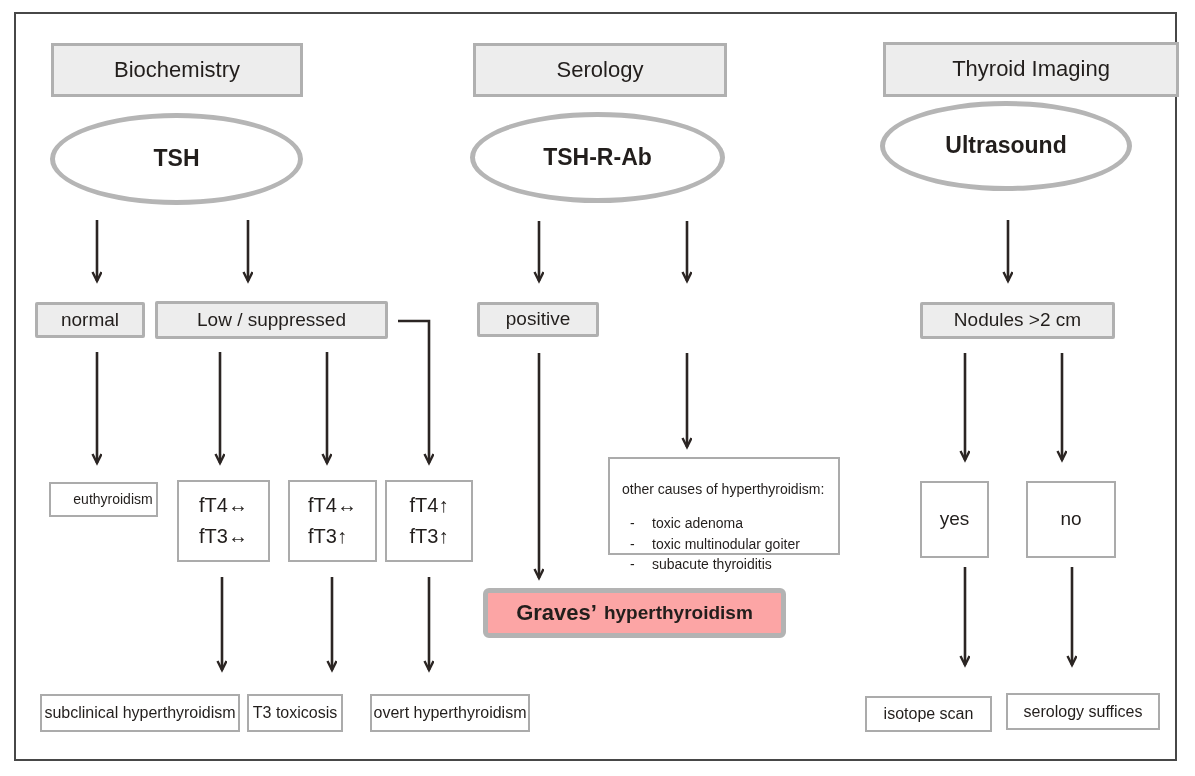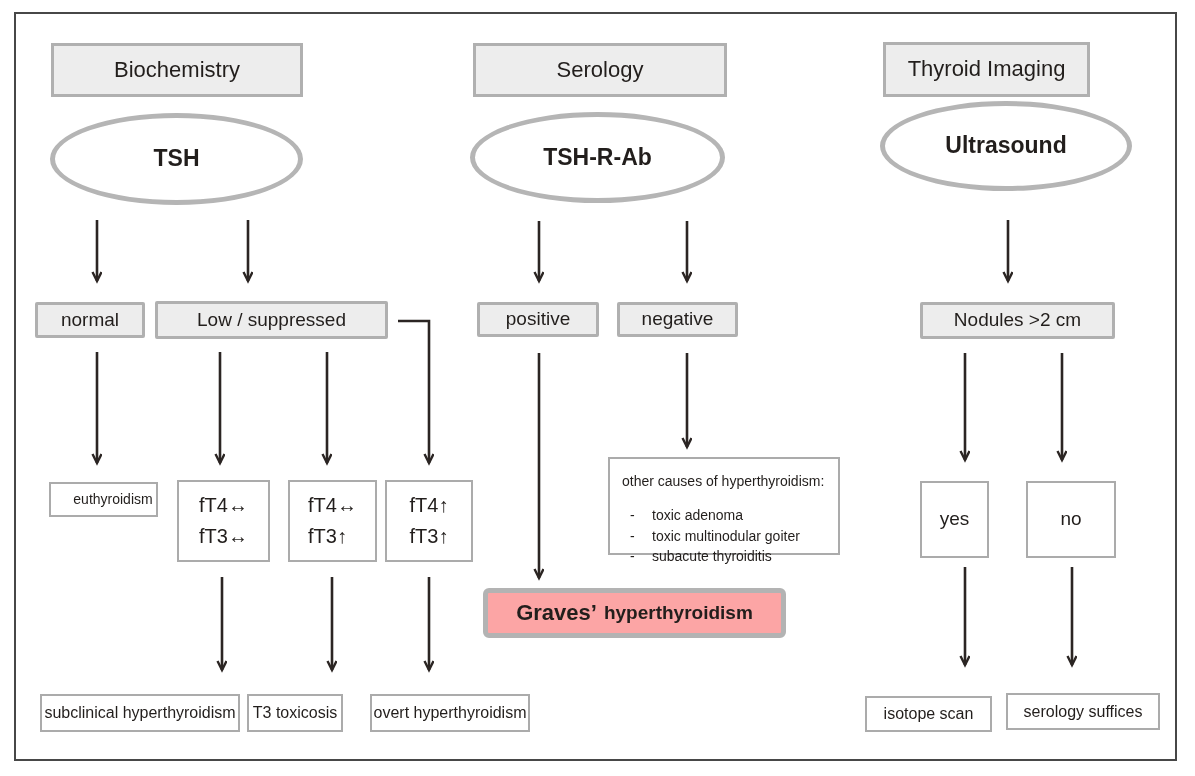--- a/index.html
+++ b/index.html
@@ -31,21 +31,21 @@
     background:#ffffff;border:5px solid #b5b5b5;border-radius:50%;
     font-size:23px;font-weight:bold;
   }
   .ftbox{
     background:#ffffff;border:2px solid #ababab;font-size:20px;
   }
   .ftbox .ftlines{text-align:left;line-height:1.55;}
   .smalltext{font-size:14px;}
   .causes{
     background:#ffffff;border:2px solid #ababab;align-items:flex-start;justify-content:flex-start;
-    font-size:14px;text-align:left;padding:12px 10px 10px 12px;line-height:1.45;
+    font-size:14px;text-align:left;padding:20px 10px 10px 12px;line-height:1.45;
   }
   .causes ul{list-style:none;margin:14px 0 0 0;padding:0 0 0 8px;}
   .causes li{display:flex;}
   .causes li .dash{width:22px;flex:0 0 22px;}
   .graves{
     background:#fca5a5;border:5px solid #b3b3b3;border-radius:6px;
     font-weight:bold;
   }
   .graves .g-main{font-size:22px;}
   .graves .g-rest{font-size:19px;margin-left:7px;}
@@ -143,23 +143,20 @@
   </div>
 
   <div class="node hdr" style="left:473px;top:43px;width:254px;height:54px;">
     <span>Serology</span>
   </div>
 
   <div class="node graybox" style="left:477px;top:302px;width:122px;height:35px;">
     <span>positive</span>
   </div>
 
-  <div class="node graybox" style="left:617px;top:302px;width:121px;height:35px;">
-    <span>negative</span>
-  </div>
 
   <div class="node causes" style="left:608px;top:457px;width:232px;height:98px;">
     <div>
       <div>other causes of hyperthyroidism:</div>
       <ul>
         <li>
           <span class="dash">-</span>
           <span>toxic adenoma</span>
         </li>
         <li>
@@ -172,21 +169,21 @@
         </li>
       </ul>
     </div>
   </div>
 
   <div class="node graves" style="left:483px;top:588px;width:303px;height:50px;">
     <span class="g-main">Graves’</span>
     <span class="g-rest">hyperthyroidism</span>
   </div>
 
-  <div class="node hdr" style="left:883px;top:42px;width:207px;height:55px;">
+  <div class="node hdr" style="left:883px;top:42px;width:296px;height:55px;">
     <span>Thyroid Imaging</span>
   </div>
 
   <div class="node ellipse" style="left:880px;top:101px;width:252px;height:90px;">
     <span>Ultrasound</span>
   </div>
 
   <div class="node graybox" style="left:920px;top:302px;width:195px;height:37px;">
     <span>Nodules &gt;2 cm</span>
   </div>

